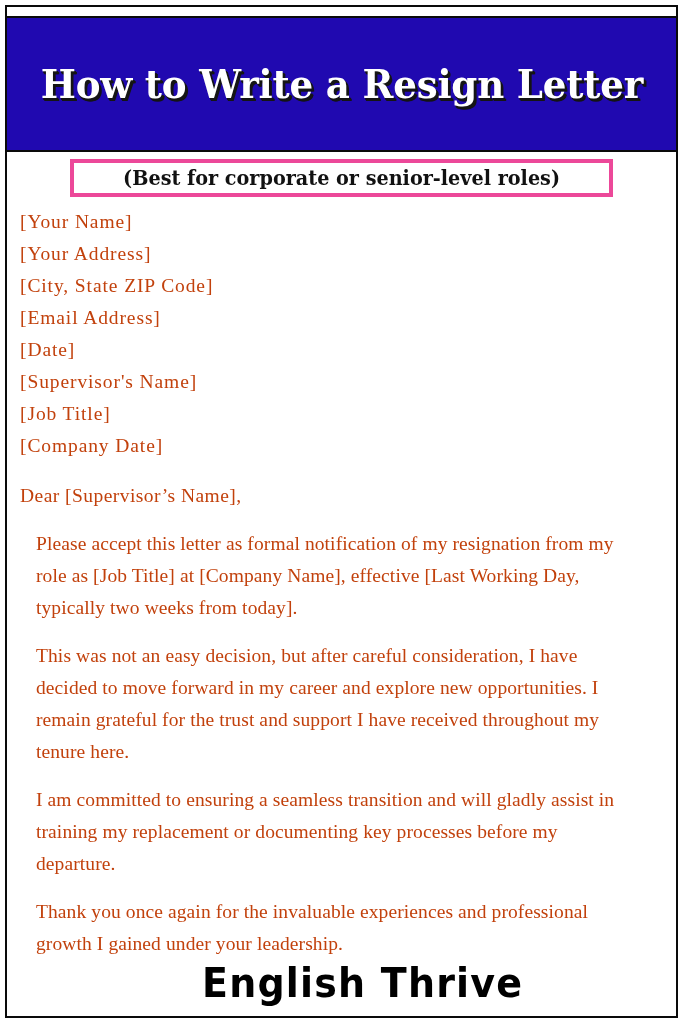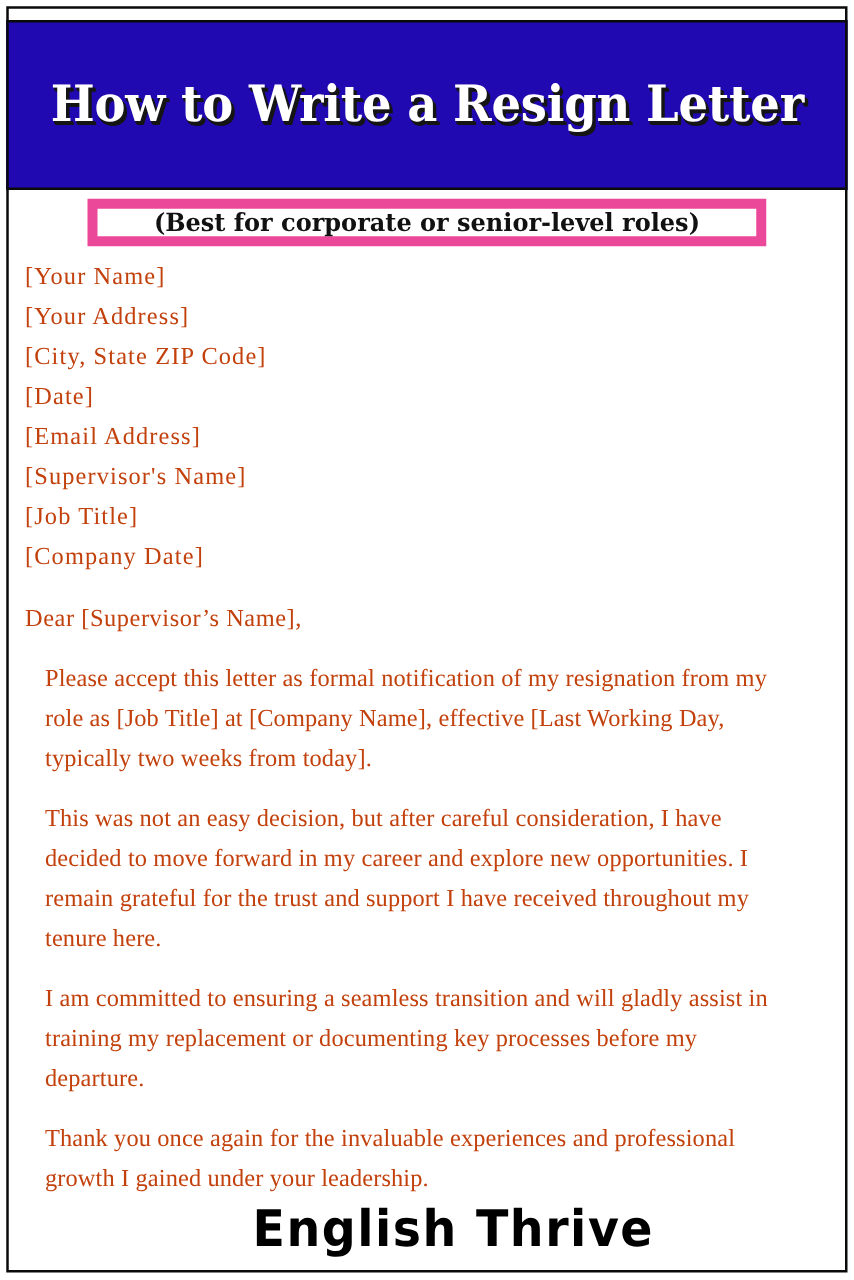--- a/index.html
+++ b/index.html
@@ -62,21 +62,21 @@
        2px 3px 0 #151515;
   }
 
   
   .subtitle-box {
     position: absolute;
     left: 70px;
     top: 159px;
     width: 543px;
     height: 38px;
-    border: 8px solid #ec4899;
+    border: 4px solid #ec4899;
     box-sizing: border-box;
     display: flex;
     align-items: center;
     justify-content: center;
     background: #ffffff;
   }
 
   .subtitle-text {
     font-family: "DejaVu Serif", "Liberation Serif", serif;
     font-weight: bold;
@@ -150,22 +150,22 @@
   <div class="subtitle-box">
     <div class="subtitle-text">(Best for corporate or senior-level roles)</div>
   </div>
 
   <div class="letter">
 
     <div class="addr-block">
       <div class="addr-line">[Your Name]</div>
       <div class="addr-line">[Your Address]</div>
       <div class="addr-line">[City, State ZIP Code]</div>
+      <div class="addr-line">[Email Address]</div>
       <div class="addr-line">[Date]</div>
-      <div class="addr-line">[Email Address]</div>
       <div class="addr-line">[Supervisor's Name]</div>
       <div class="addr-line">[Job Title]</div>
       <div class="addr-line">[Company Date]</div>
     </div>
 
     <div class="gap-after-address"></div>
 
     <div class="salutation">Dear [Supervisor’s Name],</div>
 
     <p class="para">Please accept this letter as formal notification of my resignation from my role as [Job Title] at [Company Name], effective [Last Working Day, typically two weeks from today].</p>

